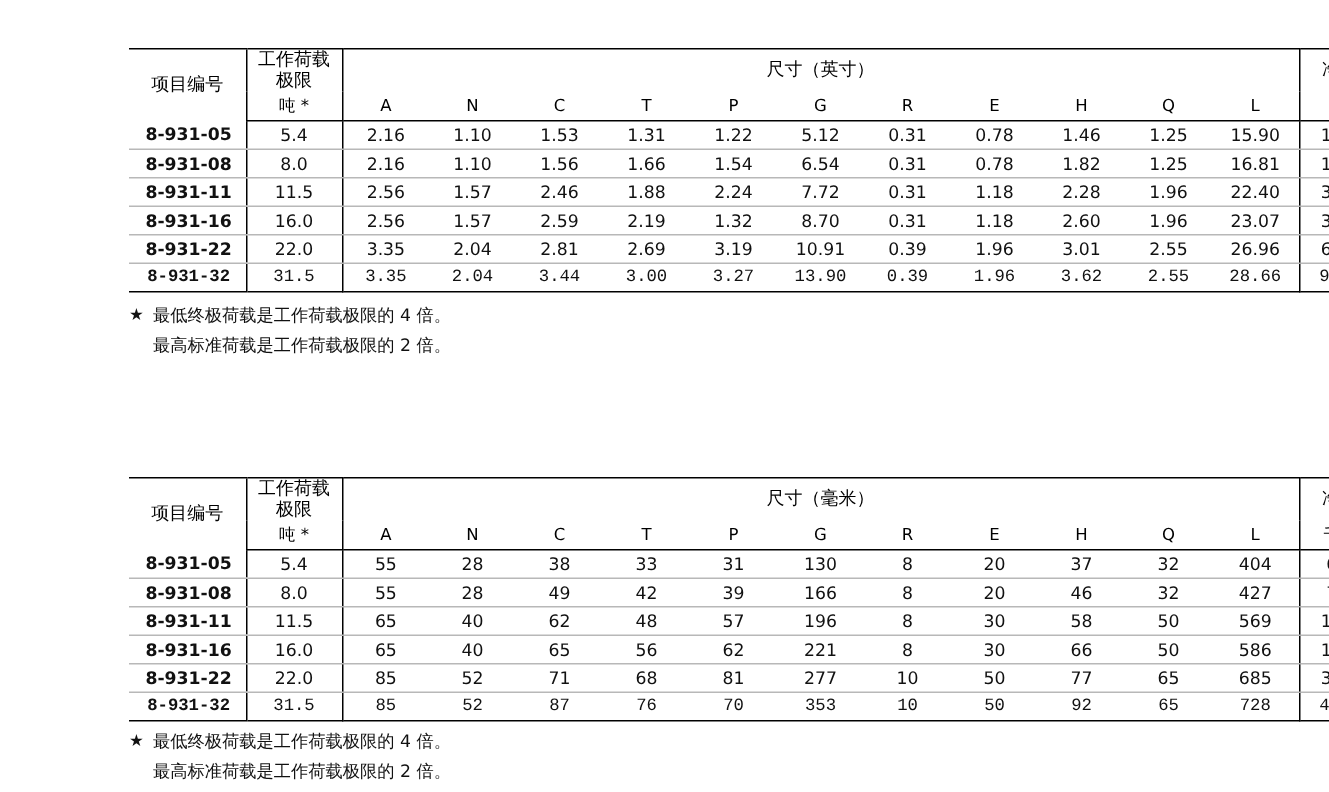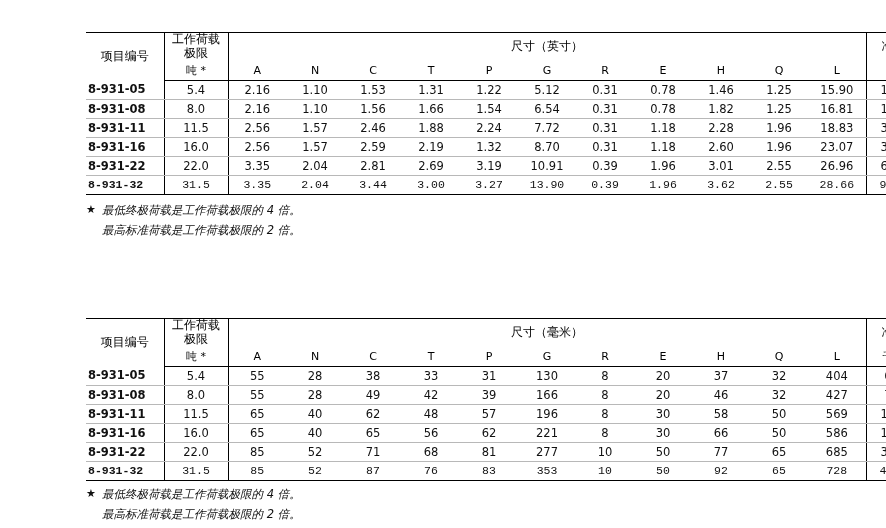--- a/index.html
+++ b/index.html
@@ -97,21 +97,21 @@
     height: 18px;
     font-size: 11.5px;
     border-bottom: 0.7px solid #b8b8b8;
   }
   tr.data.last td {
     border-bottom: 1.6px solid #000;
     font-family: Liberation Mono, monospace;
   }
   tr.data td.item {
     font-weight: bold;
-    text-align: left;
+    text-align: center;
     padding-left: 2px;
     font-size: 11.5px;
     margin-left: 15px;
   }
 
   .notes {
     position: absolute;
     left: 86px;
     font-size: 11.5px;
     color: #111;
@@ -121,21 +121,21 @@
   .notes-2 { top: 484px; }
   .notes .star {
     position: absolute;
     left: 0;
     top: 0;
     font-size: 11px;
   }
   .notes .lines {
     padding-left: 16px;
   }
-  .notes .lines div { white-space: nowrap; font-style: italic; }
+  .notes .lines div { white-space: nowrap; }
 </style>
 </head>
 <body>
 
 <div class="page">
 
   <div class="table-block block-1">
     <table class="spec">
       <colgroup>
         <col class="col-item">
@@ -217,21 +217,21 @@
           <td>2.56</td>
           <td>1.57</td>
           <td>2.46</td>
           <td>1.88</td>
           <td>2.24</td>
           <td>7.72</td>
           <td>0.31</td>
           <td>1.18</td>
           <td>2.28</td>
           <td>1.96</td>
-          <td class="vline-r">18.83</td>
+          <td class="vline-r">22.40</td>
           <td>30.2</td>
         </tr>
         <tr class="data">
           <td class="item">8-931-16</td>
           <td class="vline-l vline-r">16.0</td>
           <td>2.56</td>
           <td>1.57</td>
           <td>2.59</td>
           <td>2.19</td>
           <td>1.32</td>
@@ -411,21 +411,21 @@
           <td class="vline-r">685</td>
           <td>31.5</td>
         </tr>
         <tr class="data last">
           <td class="item">8-931-32</td>
           <td class="vline-l vline-r">31.5</td>
           <td>85</td>
           <td>52</td>
           <td>87</td>
           <td>76</td>
-          <td>83</td>
+          <td>70</td>
           <td>353</td>
           <td>10</td>
           <td>50</td>
           <td>92</td>
           <td>65</td>
           <td class="vline-r">728</td>
           <td>44.6</td>
         </tr>
       </tbody>
     </table>

